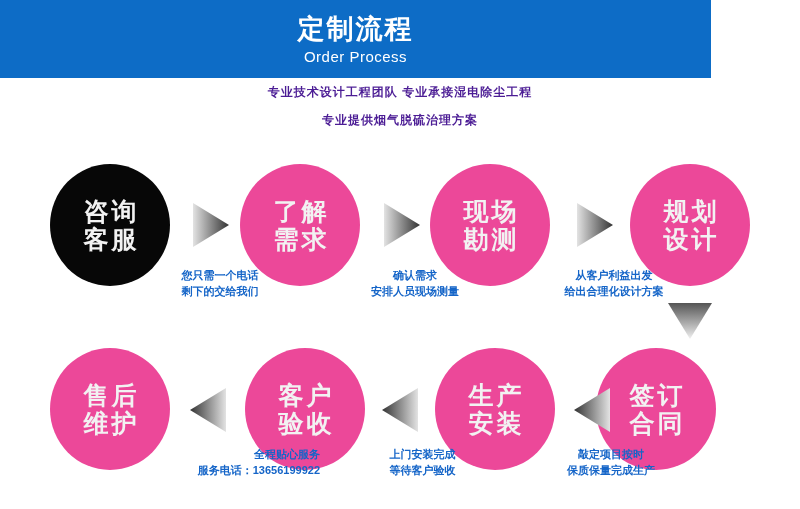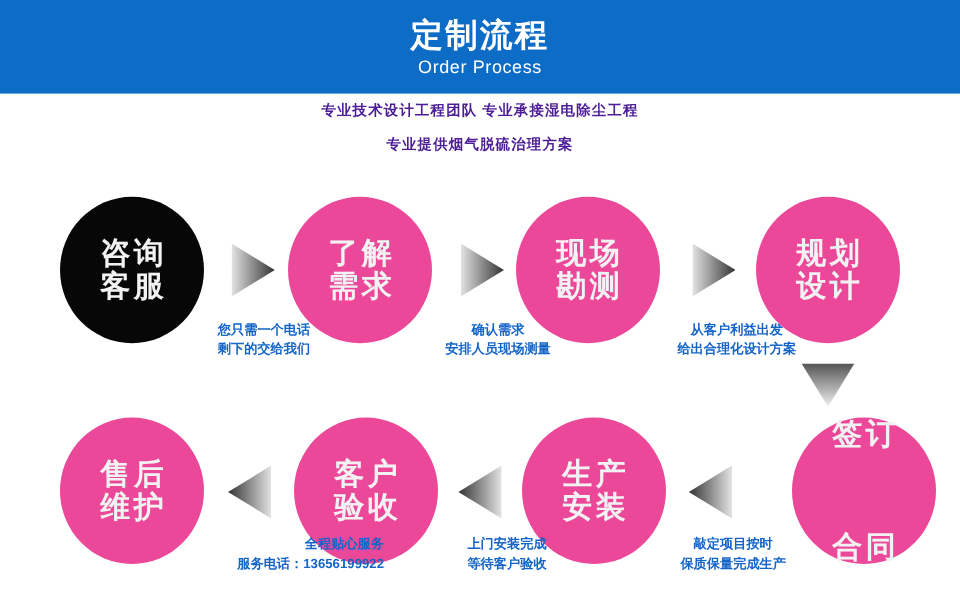--- a/index.html
+++ b/index.html
@@ -17,21 +17,21 @@
     height: 509px;
     background: #ffffff;
     overflow: hidden;
   }
 
   
   .header {
     position: absolute;
     left: 0;
     top: 0;
-    width: 800px;
+    width: 711px;
     height: 78px;
     background: #0d6cc6;
     display: flex;
     flex-direction: column;
     align-items: center;
     justify-content: center;
   }
   .header-title-cn {
     color: #ffffff;
     font-size: 27px;
@@ -205,21 +205,21 @@
   <div class="node" style="left:245px; top:348px;">
     <span class="node-line">客户</span>
     <span class="node-line">验收</span>
   </div>
 
   <div class="node" style="left:435px; top:348px;">
     <span class="node-line">生产</span>
     <span class="node-line">安装</span>
   </div>
 
-  <div class="node" style="left:660px; top:348px;justify-content:space-between;">
+  <div class="node" style="left:596px; top:348px;">
     <span class="node-line">签订</span>
     <span class="node-line">合同</span>
   </div>
 
   <div class="arrow" style="left:190px; top:388px;">
     <svg width="36" height="44" viewBox="0 0 36 44">
       <defs>
         <linearGradient id="gradL1" x1="0" y1="0" x2="1" y2="0">
           <stop offset="0%" stop-color="#333333"></stop>
           <stop offset="100%" stop-color="#e3e3e3"></stop>

